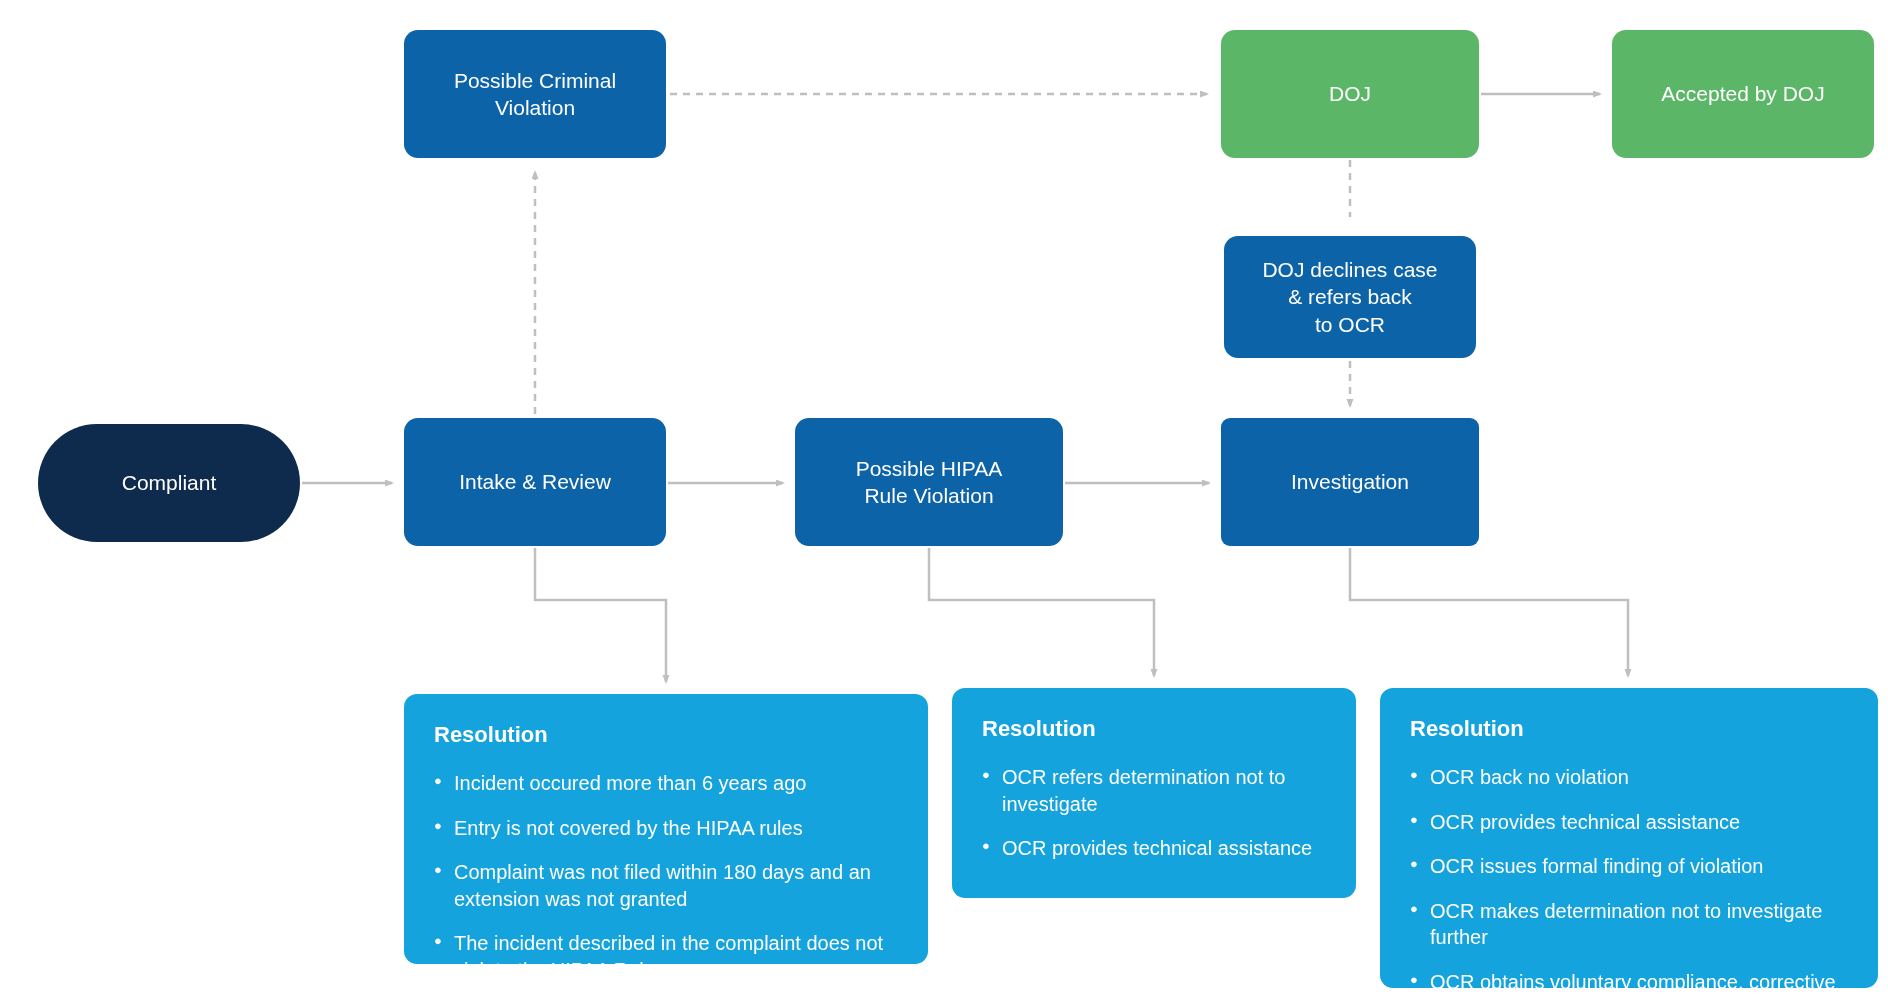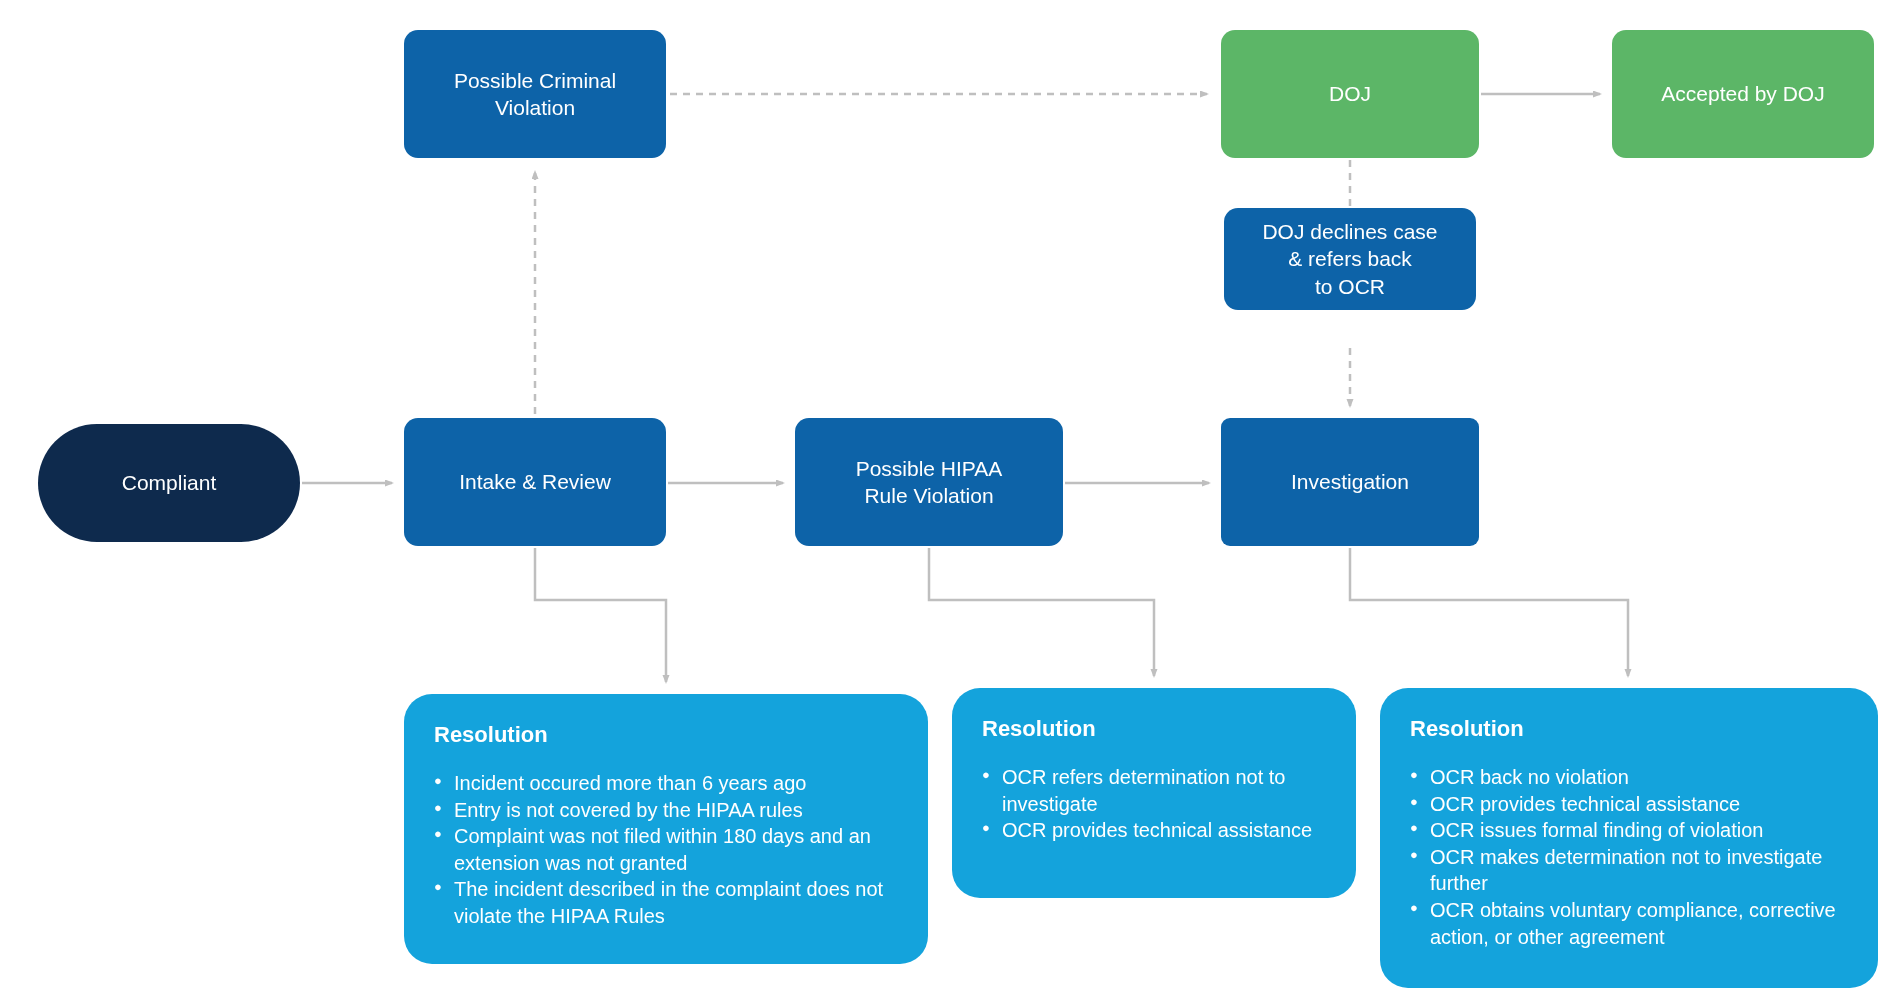--- a/index.html
+++ b/index.html
@@ -8,27 +8,27 @@
   svg.arrows{position:absolute;left:0;top:0;pointer-events:none;}
   .node{
     position:absolute;display:flex;align-items:center;justify-content:center;
     color:#ffffff;text-align:center;border-radius:14px;
     font-size:21px;line-height:1.3;white-space:pre-line;
   }
   .node.blue{background:#0d63a8;}
   .node.green{background:#5cb667;}
   .node.navy{background:#0e2a4d;border-radius:60px;}
   .res{
-    position:absolute;background:#14a3dc;border-radius:28px;color:#ffffff;
+    position:absolute;background:#14a3dc;border-radius:13px;color:#ffffff;
     padding:28px 30px;box-sizing:border-box;
   }
   .res h3{margin:0 0 22px 0;font-size:22px;font-weight:bold;color:#ffffff;}
   .res ul{margin:0;padding:0;list-style:none;}
   .res li{
-    position:relative;padding-left:20px;font-size:20px;line-height:1.33;color:#ffffff;
+    position:relative;padding-left:20px;font-size:20px;line-height:1.33;color:#ffffff;margin-top:18px;
   }
   .res li::before{
     content:"\25CF";position:absolute;left:0;top:2px;font-size:13px;
   }
 </style>
 </head>
 <body>
 
 <div class="canvas">
 
@@ -76,21 +76,21 @@
   </div>
 
   <div class="node green" style="left:1221px;top:30px;width:258px;height:128px;">
     <span>DOJ</span>
   </div>
 
   <div class="node green" style="left:1612px;top:30px;width:262px;height:128px;">
     <span>Accepted by DOJ</span>
   </div>
 
-  <div class="node blue" style="left:1224px;top:208px;width:252px;height:102px;">
+  <div class="node blue" style="left:1224px;top:236px;width:252px;height:122px;">
     <span>DOJ declines case
 &amp; refers back
 to OCR</span>
   </div>
 
   <div class="res" style="left:404px;top:694px;width:524px;height:270px;">
     <h3>Resolution</h3>
     <ul>
       <li>Incident occured more than 6 years ago</li>
       <li>Entry is not covered by the HIPAA rules</li>

